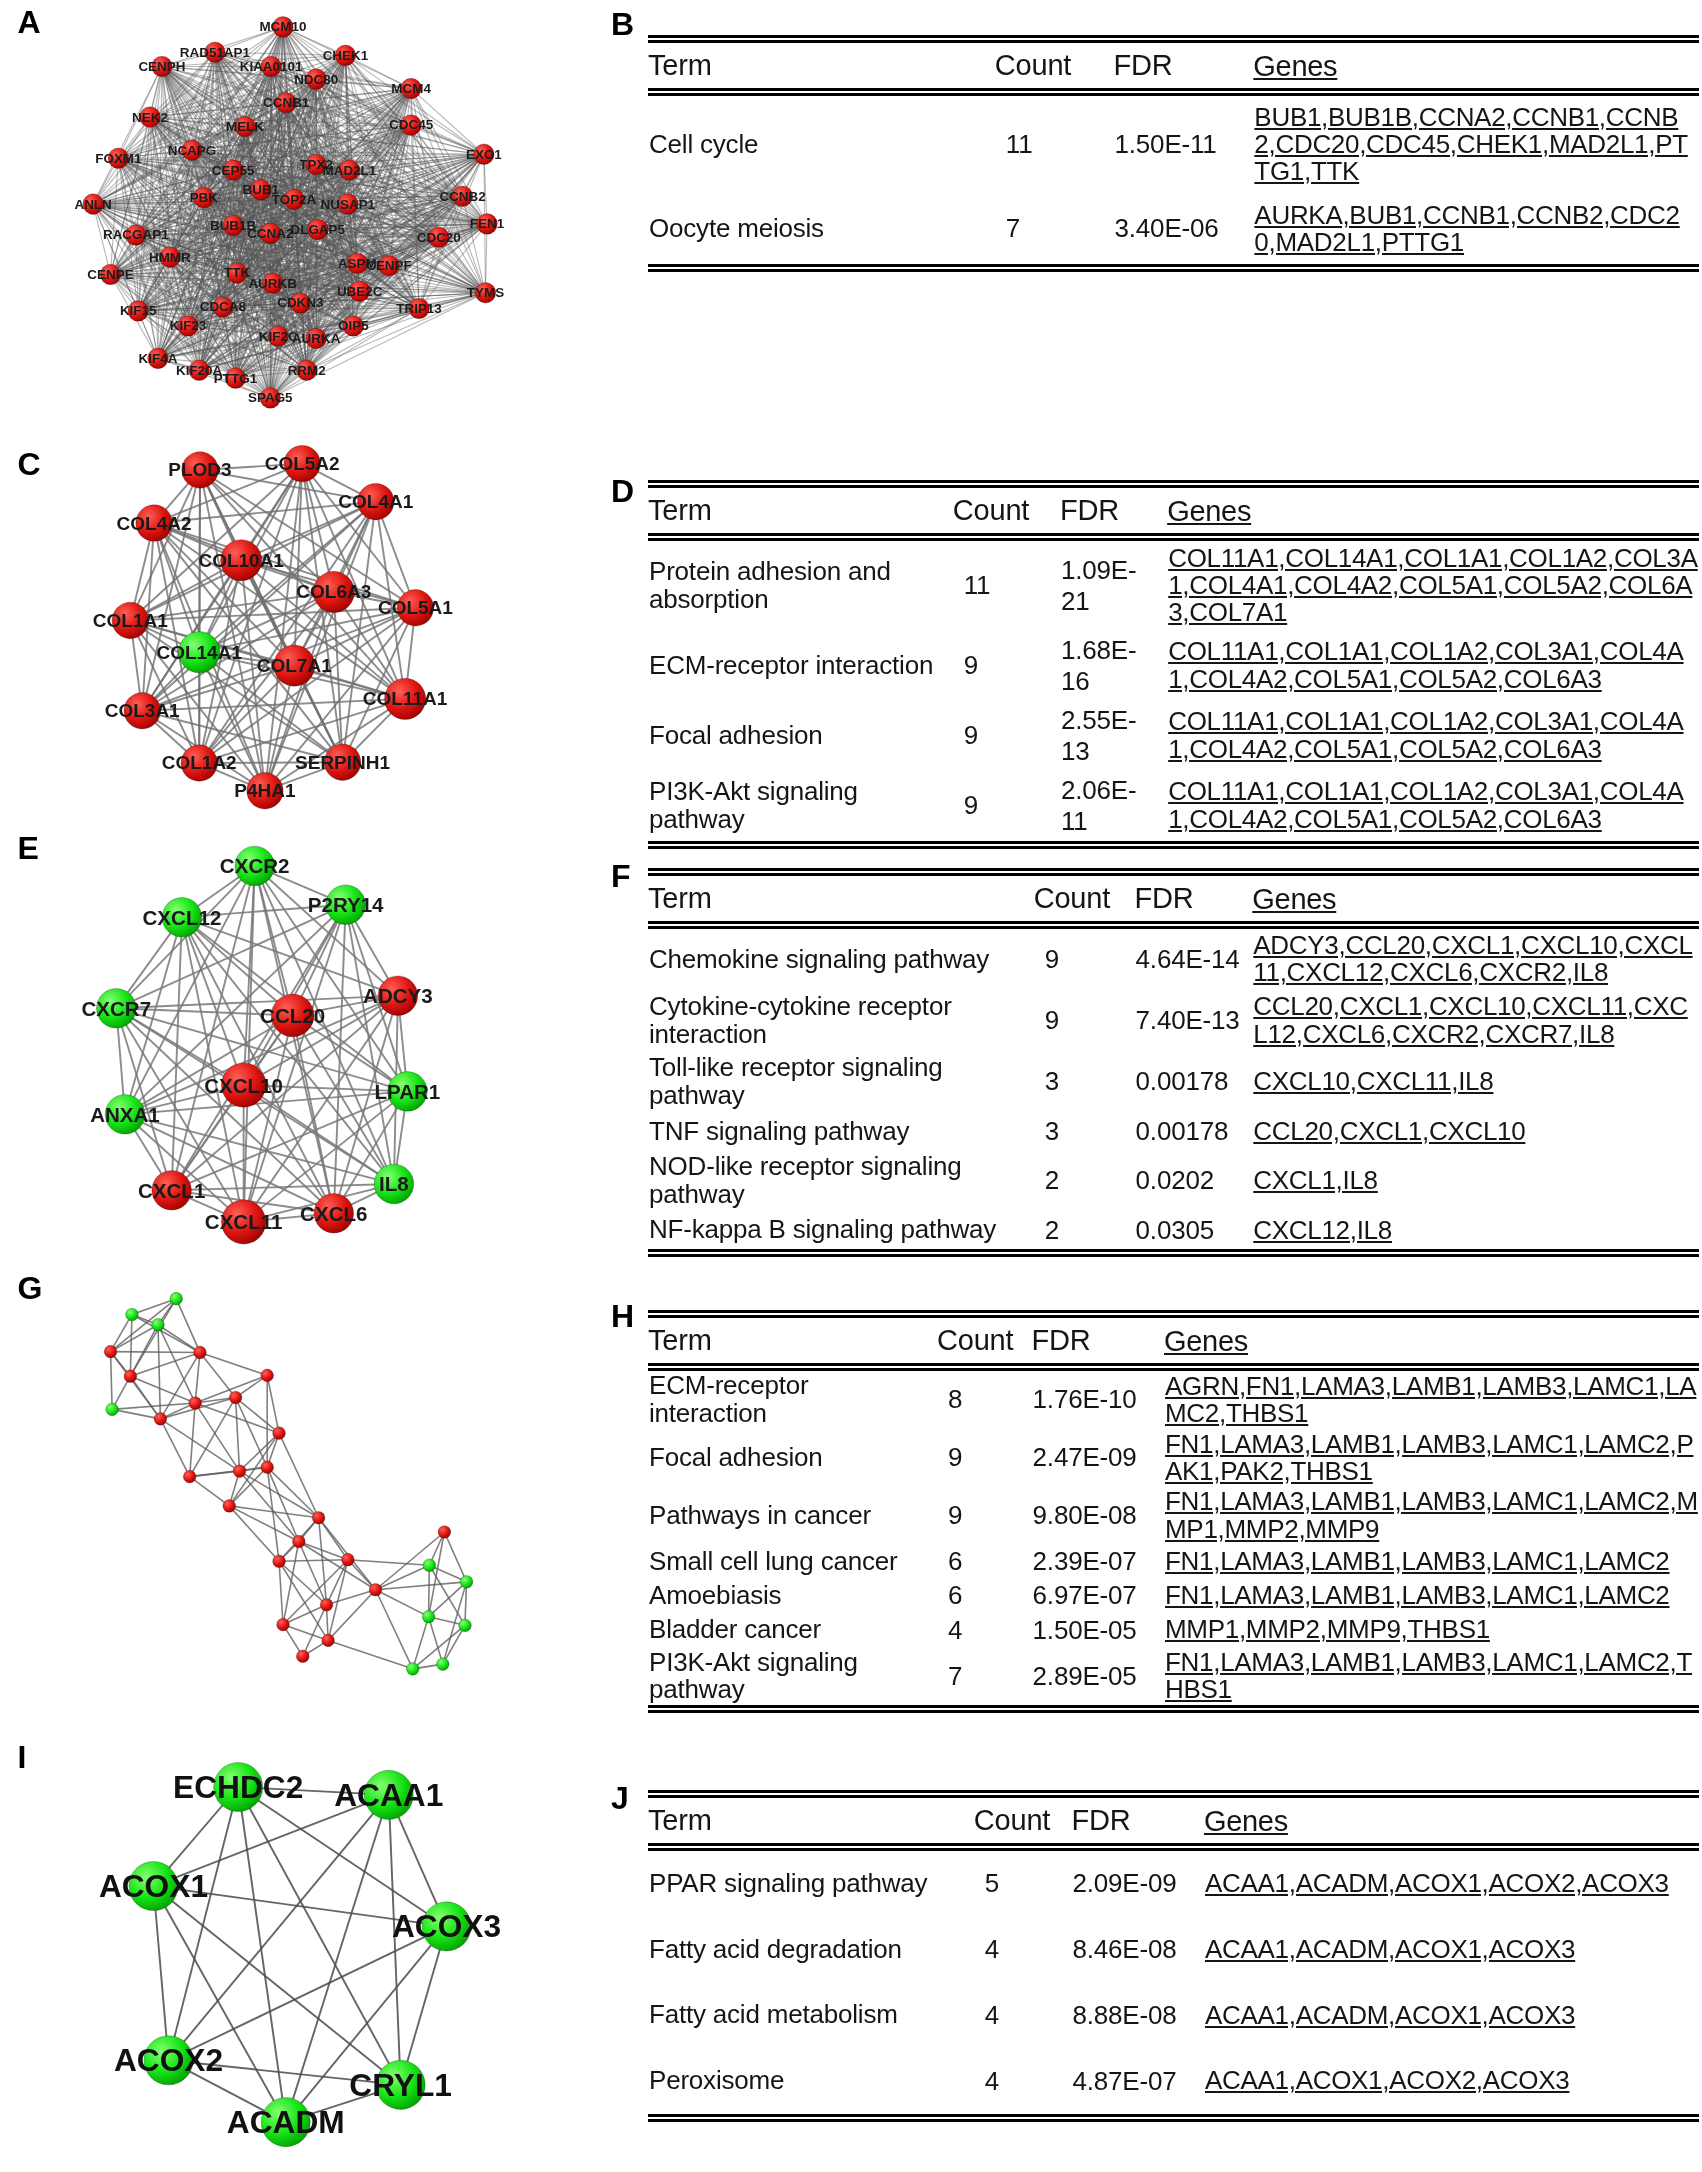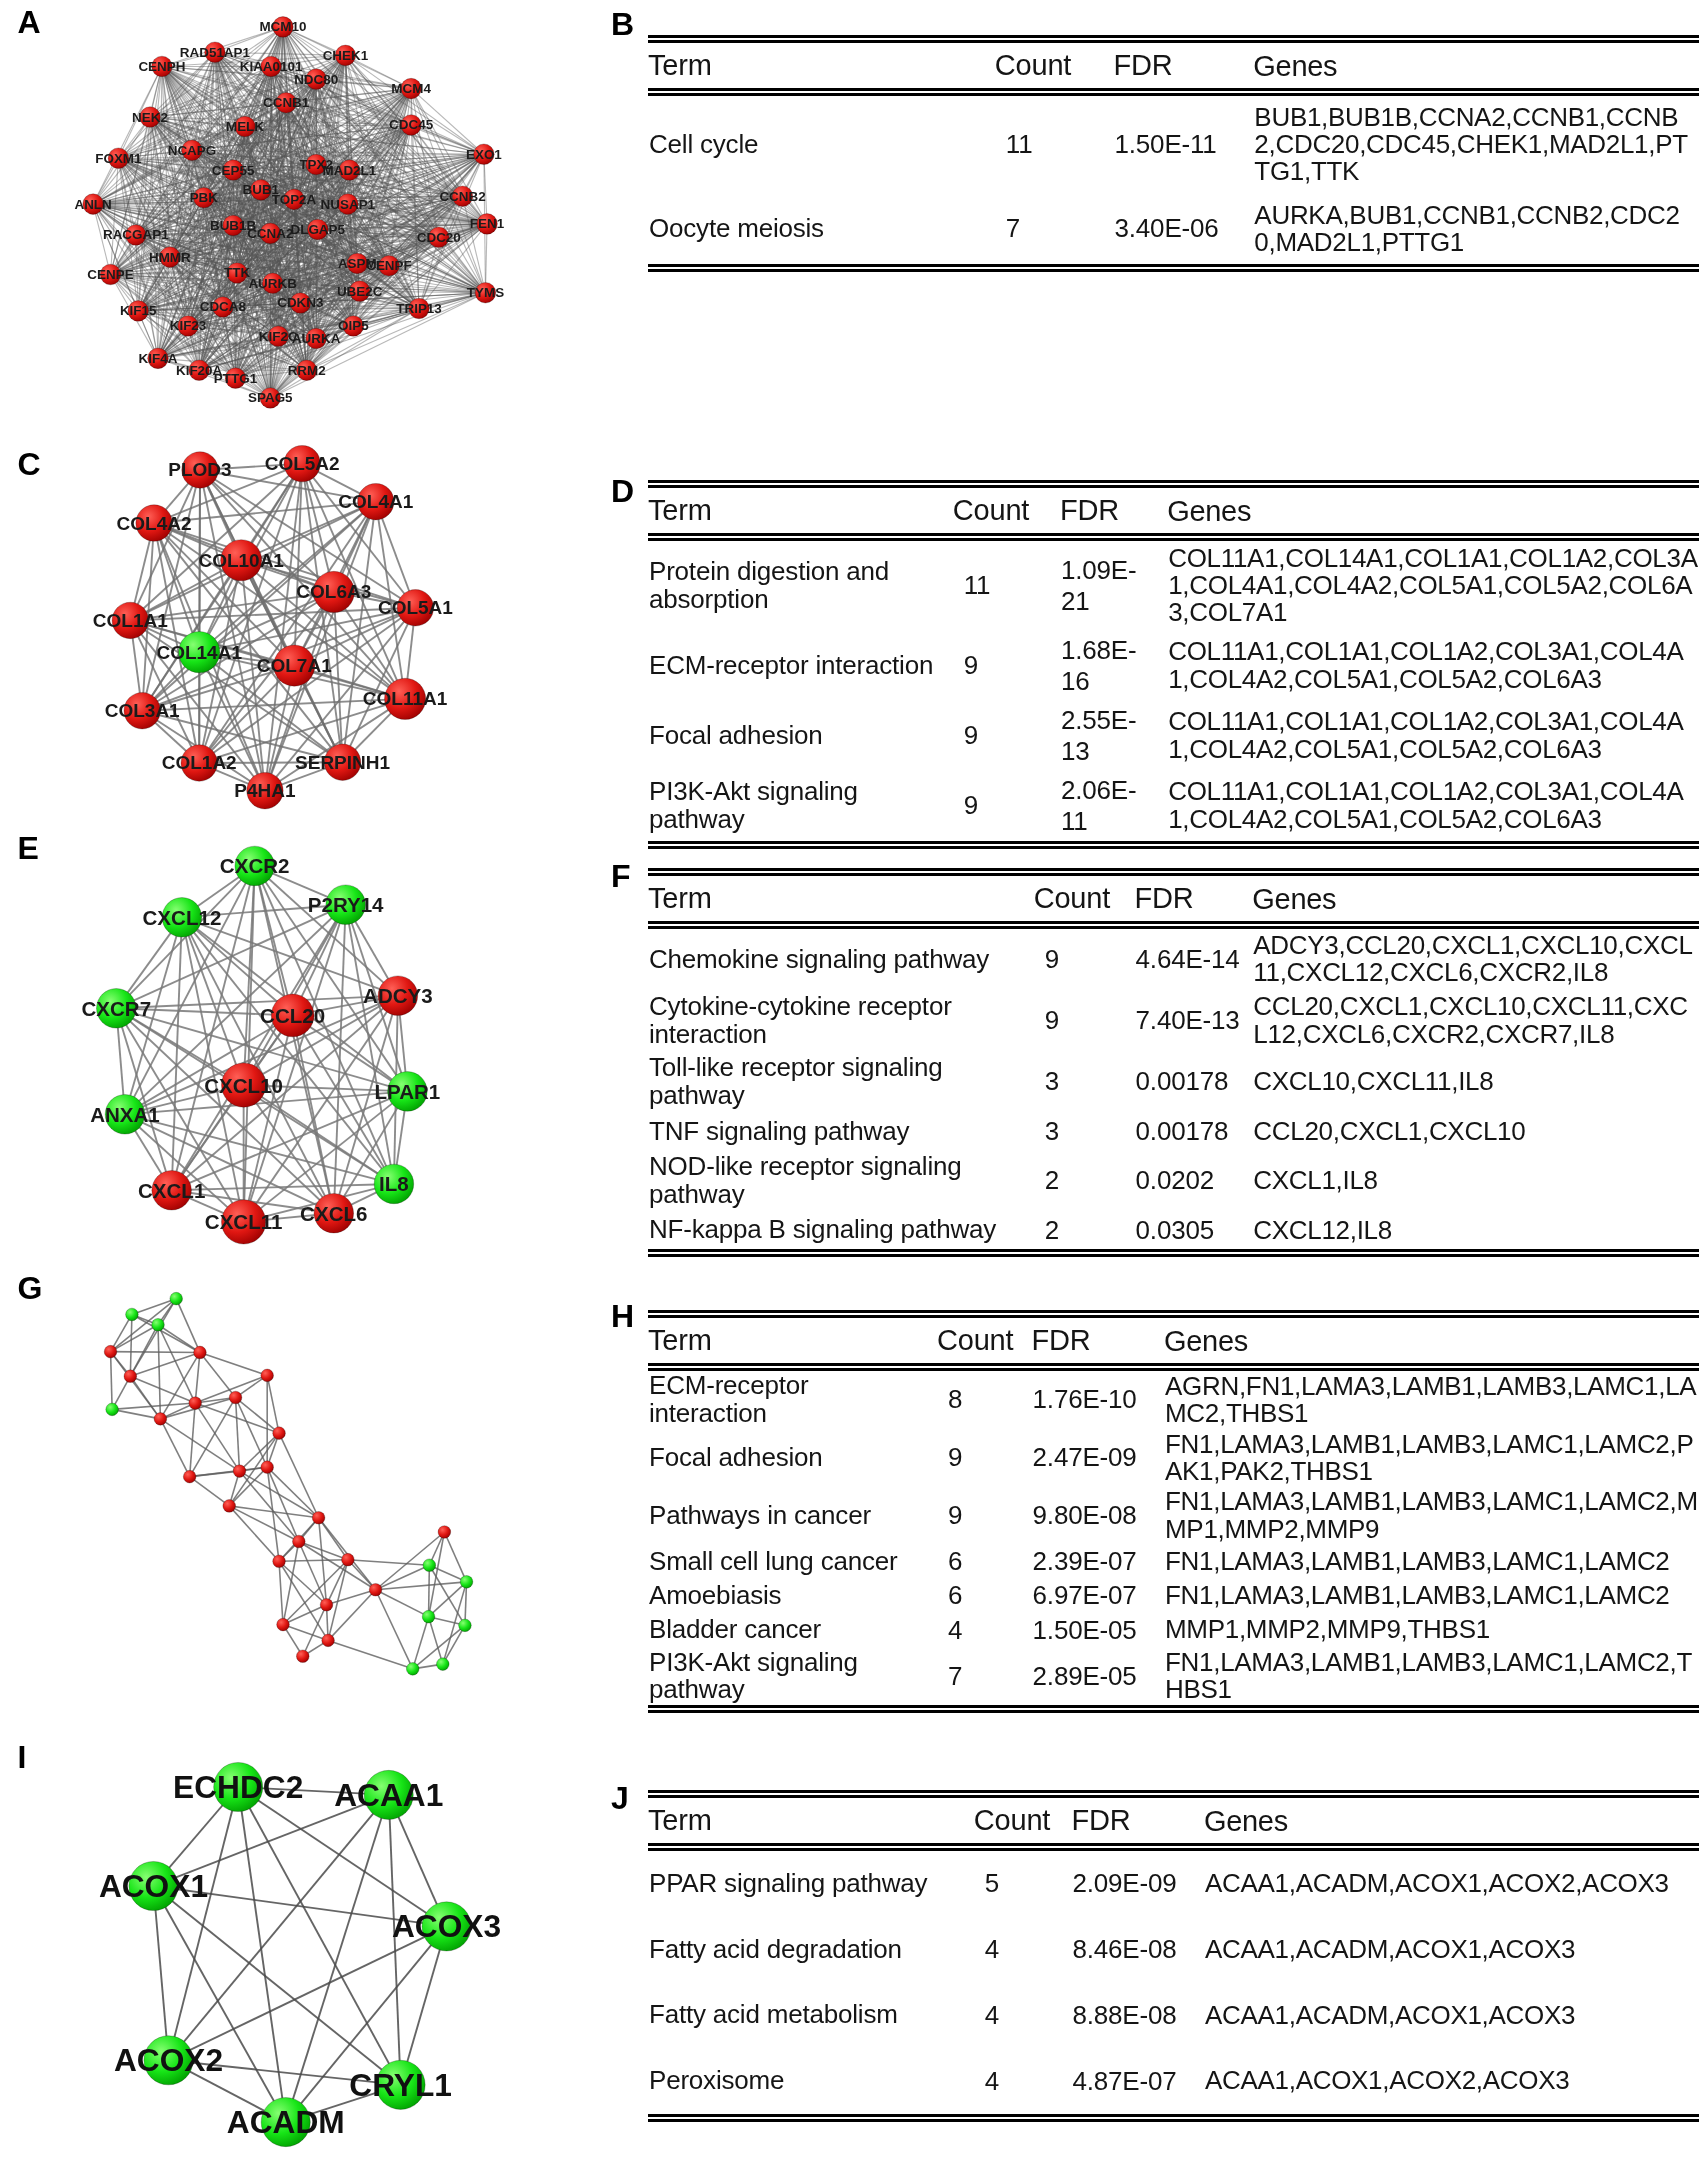--- a/index.html
+++ b/index.html
@@ -10,21 +10,21 @@
   .gtable{position:absolute;left:648px;width:1051px;}
   .gtable table{width:100%;border-collapse:collapse;table-layout:fixed;
         border-top:8.7px double #000;border-bottom:8.7px double #000;
         font-size:26px;color:#151515;letter-spacing:-0.2px;}
   .gtable th{text-align:left;font-weight:400;font-size:29px;padding:6.3px 0 5.5px 0;
         border-bottom:8.7px double #000;}
   .gtable td{vertical-align:middle;}
   .col-term{line-height:1.06;padding-right:9.5px;}
   .col-count{padding-left:11px;}
   .col-fdr{padding-right:4.8px;}
-  .col-genes{word-break:break-all;line-height:1.05;letter-spacing:-0.3px;}
+  .col-genes{word-break:break-all;line-height:1.05;letter-spacing:-0.3px;text-decoration:underline;}
   .tbl-B td{padding-top:8px;padding-bottom:8px;}
   .tbl-D td{padding-top:4px;padding-bottom:4px;}
   .tbl-F td{padding-top:3.2px;padding-bottom:3.2px;margin-left:42px;}
   .tbl-H td{padding-top:1.6px;padding-bottom:1.6px;}
   .tbl-J td{padding-top:17.4px;padding-bottom:17.4px;}
   .hidden-defs{position:absolute;width:0;height:0;}
 </style>
 </head>
 <body>
 
@@ -1880,21 +1880,21 @@
         <thead>
           <tr>
             <th class="col-term">Term</th>
             <th class="col-count">Count</th>
             <th class="col-fdr">FDR</th>
             <th class="col-genes">Genes</th>
           </tr>
         </thead>
         <tbody>
           <tr>
-            <td class="col-term">Protein digestion and absorption</td>
+            <td class="col-term">Protein adhesion and absorption</td>
             <td class="col-count">11</td>
             <td class="col-fdr">1.09E-21</td>
             <td class="col-genes">COL11A1,COL14A1,COL1A1,COL1A2,COL3A1,COL4A1,COL4A2,COL5A1,COL5A2,COL6A3,COL7A1</td>
           </tr>
           <tr>
             <td class="col-term">ECM-receptor interaction</td>
             <td class="col-count">9</td>
             <td class="col-fdr">1.68E-16</td>
             <td class="col-genes">COL11A1,COL1A1,COL1A2,COL3A1,COL4A1,COL4A2,COL5A1,COL5A2,COL6A3</td>
           </tr>

